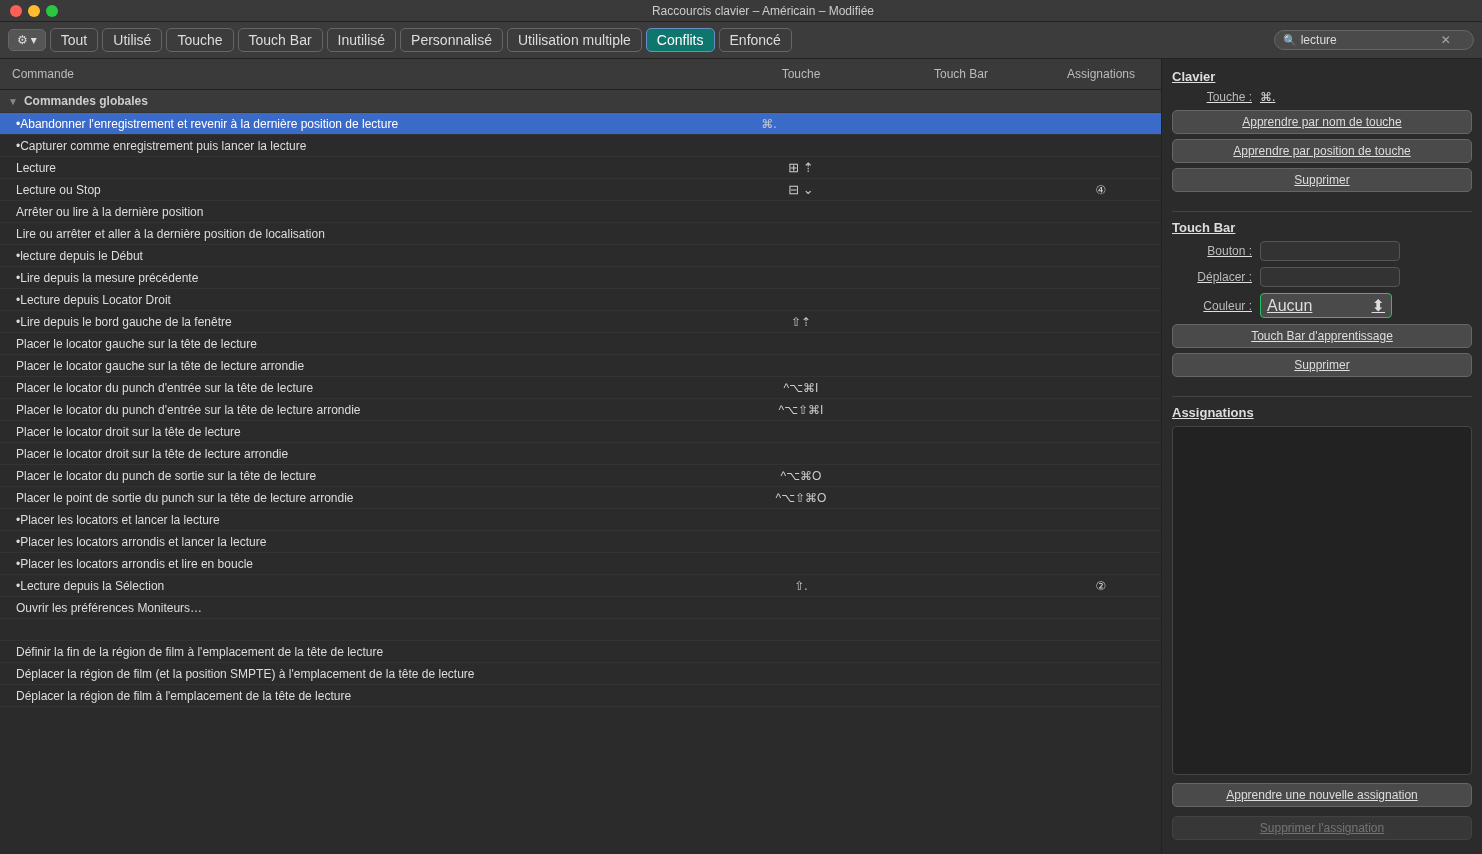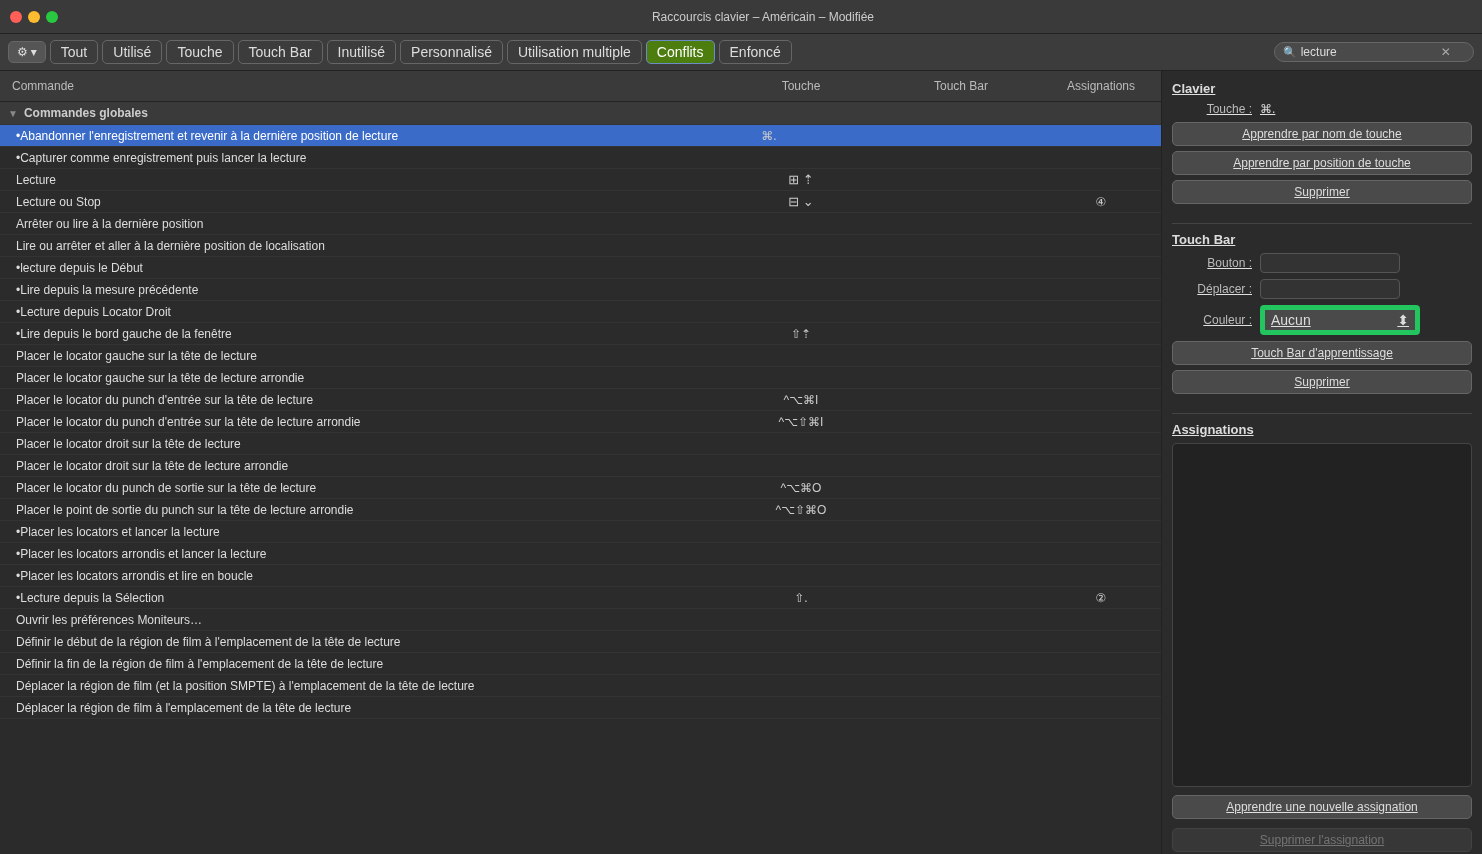--- a/index.html
+++ b/index.html
@@ -7,21 +7,21 @@
       font-family: -apple-system, BlinkMacSystemFont, "Helvetica Neue", Arial, sans-serif;
       font-size: 12px;
       background: #2b2b2b;
       color: #e0e0e0;
       width: 1482px;
       height: 854px;
       overflow: hidden;
     }
     .title-bar {
       background: #3a3a3a;
-      height: 34px;
+      height: 22px;
       display: flex;
       align-items: center;
       justify-content: center;
       position: relative;
       border-bottom: 1px solid #222;
       padding-left: 44px;
     }
     .title-bar-title {
       font-size: 12px;
       color: #ccc;
@@ -66,21 +66,21 @@
     .filter-btn {
       background: transparent;
       border: 1px solid #666;
       border-radius: 5px;
       color: #ddd;
       font-size: 14px;
       padding: 3px 10px;
       cursor: pointer;
     }
     .filter-btn.active {
-      background: #4d7c0f;
+      background: #0f766e;
       border-color: #6a8dc5;
       color: #fff;
     }
     .search-container {
       margin-left: auto;
       display: flex;
       align-items: center;
       background: #4a4a4a;
       border: 1px solid #666;
       border-radius: 12px;
@@ -256,26 +256,26 @@
       color: #ddd;
       font-size: 12px;
       padding: 4px 10px;
       cursor: pointer;
       text-align: center;
       margin-bottom: 5px;
     }
 
     .select-field {
       background: #4a4a4a;
-      border: 5px solid #22c55e;
+      border: 1px solid #22c55e;
       border-radius: 4px;
       color: #ddd;
-      font-size: 14px;
+      font-size: 16px;
       padding: 2px 6px;
-      width: 160px;
+      width: 132px;
       cursor: pointer;
       display: flex;
       justify-content: space-between;
       align-items: center;
     }
 
     .assignments-area {
       background: #222;
       border: 1px solid #444;
       border-radius: 4px;
@@ -504,21 +504,20 @@
       </div>
 
       <div class="table-row">
         <div class="row-label">Ouvrir les préférences Moniteurs…</div>
         <div class="row-shortcut"></div>
         <div class="row-touchbar"></div>
         <div class="row-assign"></div>
       </div>
 
       <div class="table-row">
-        <div class="row-label">Définir le début de la région de film à l'emplacement de la tête de lecture</div>
         <div class="row-shortcut"></div>
         <div class="row-touchbar"></div>
         <div class="row-assign"></div>
       </div>
 
       <div class="table-row">
         <div class="row-label">Définir la fin de la région de film à l'emplacement de la tête de lecture</div>
         <div class="row-shortcut"></div>
         <div class="row-touchbar"></div>
         <div class="row-assign"></div>

